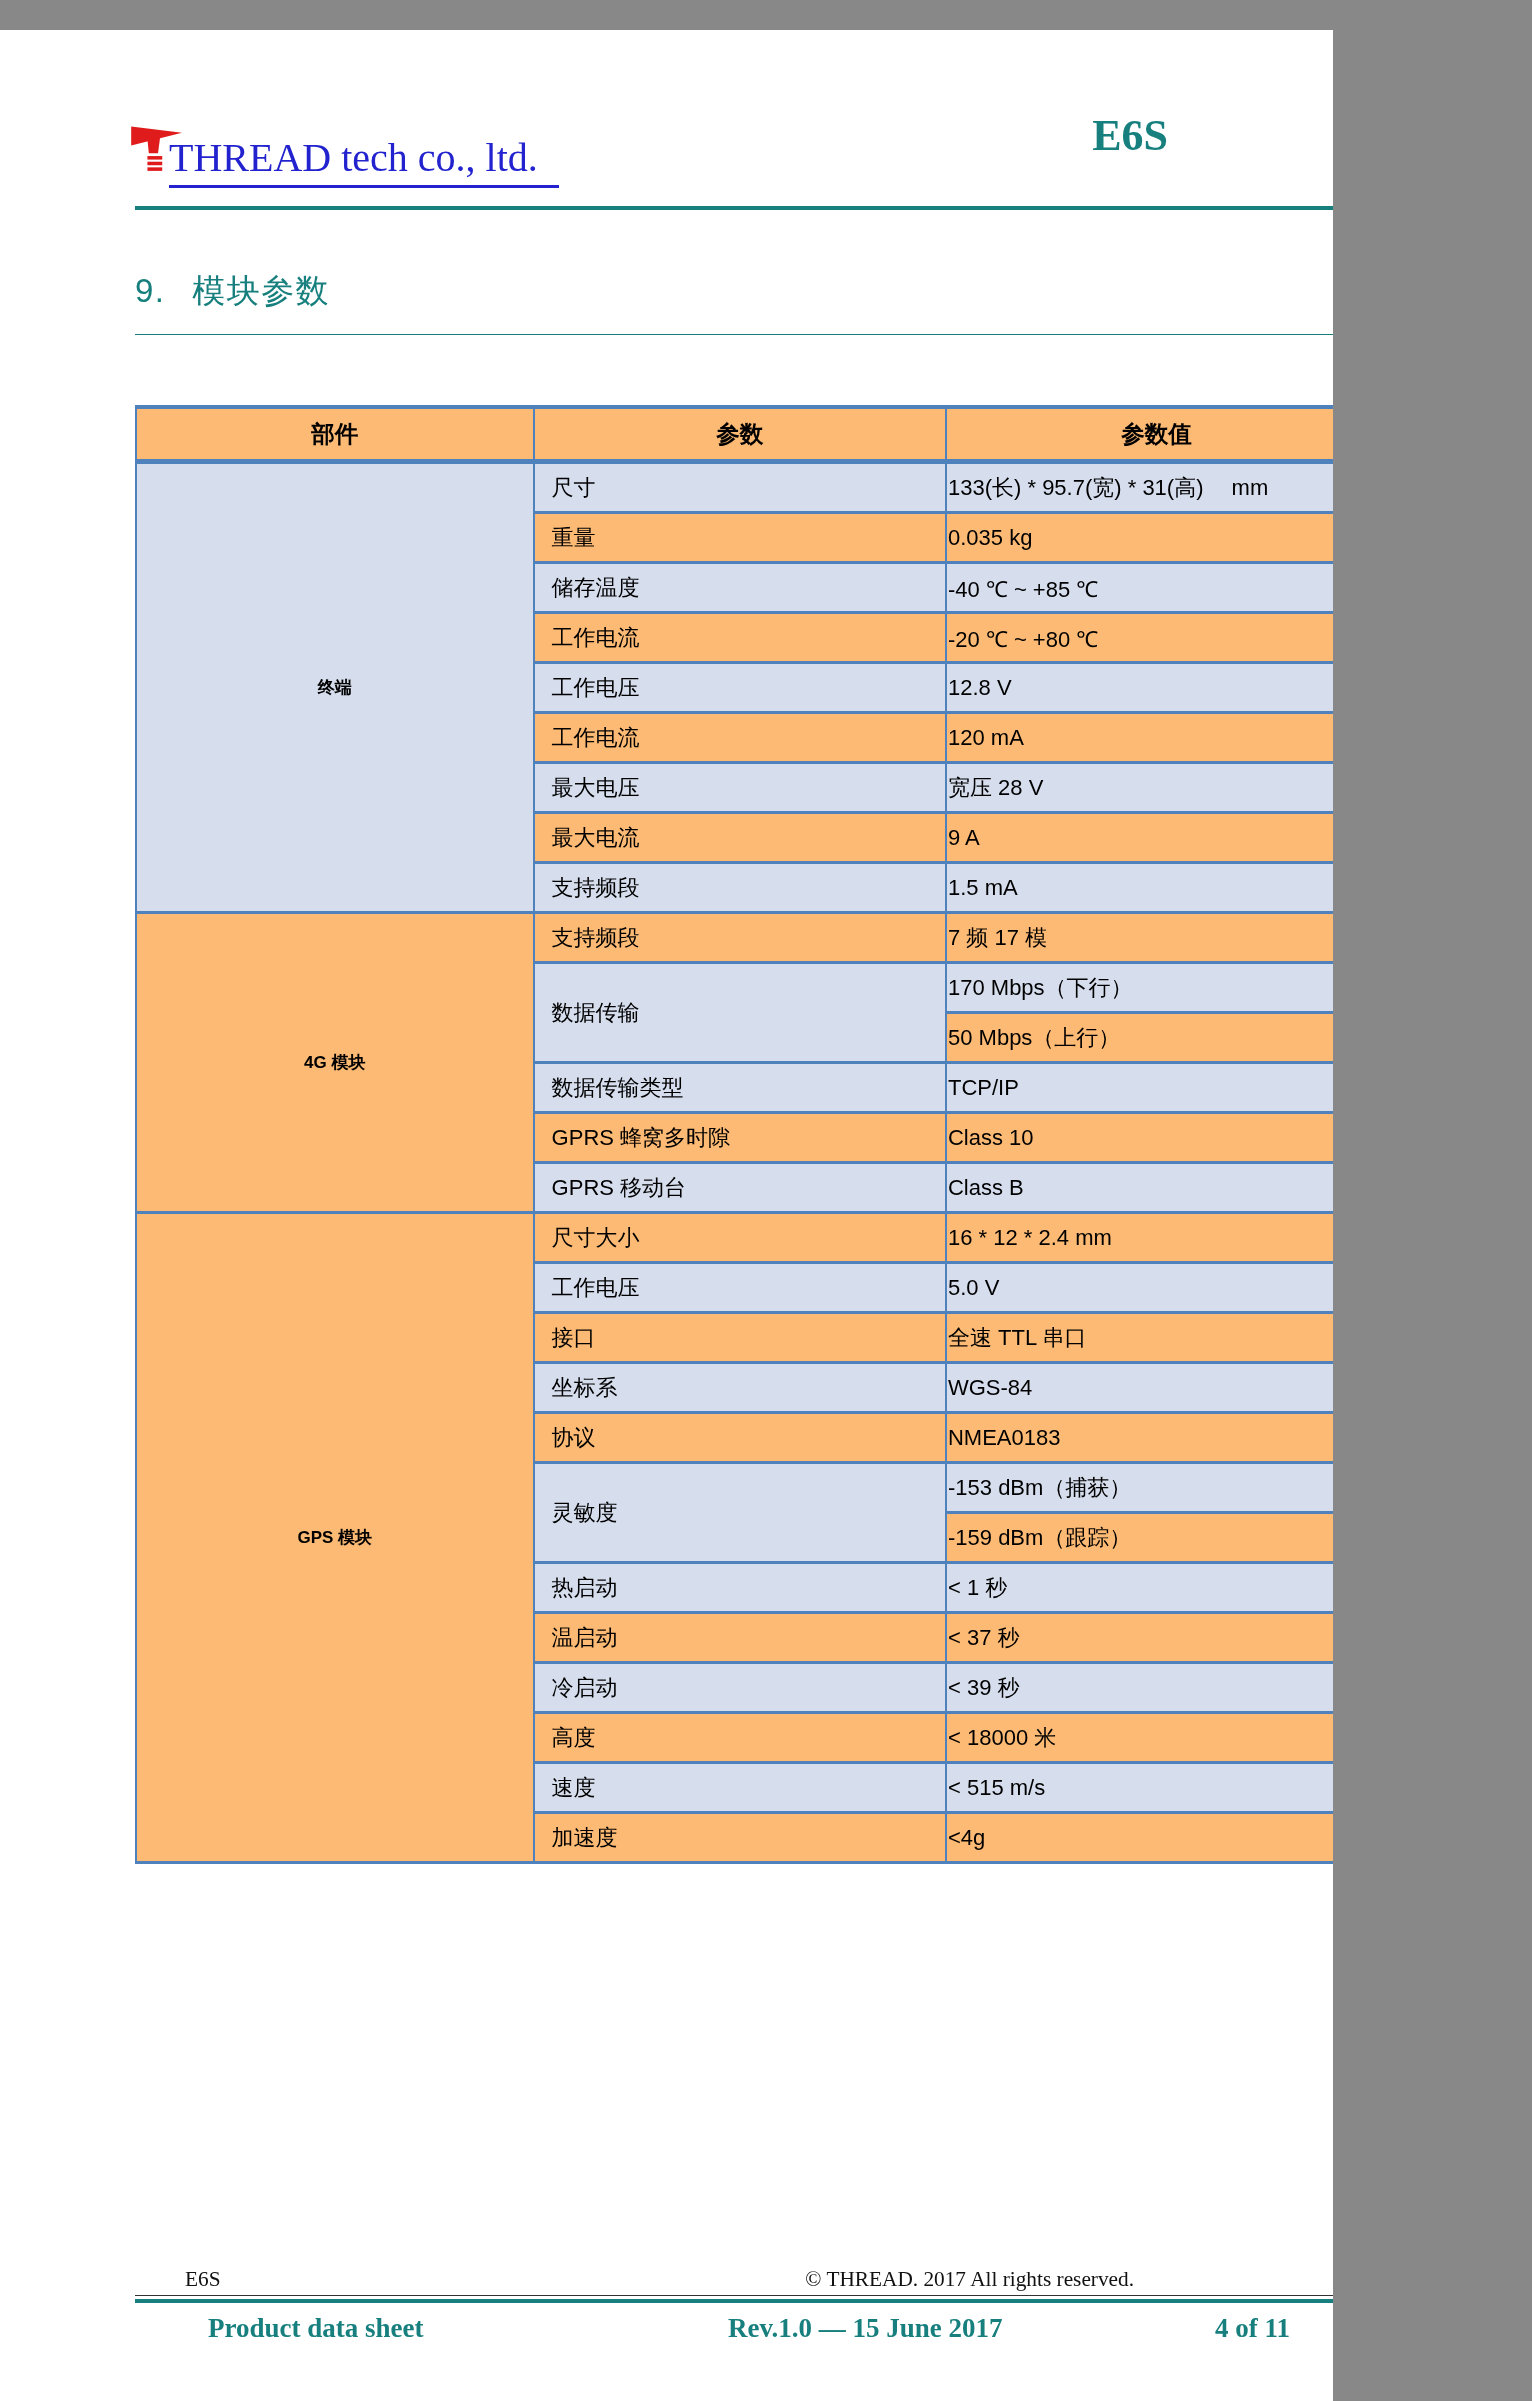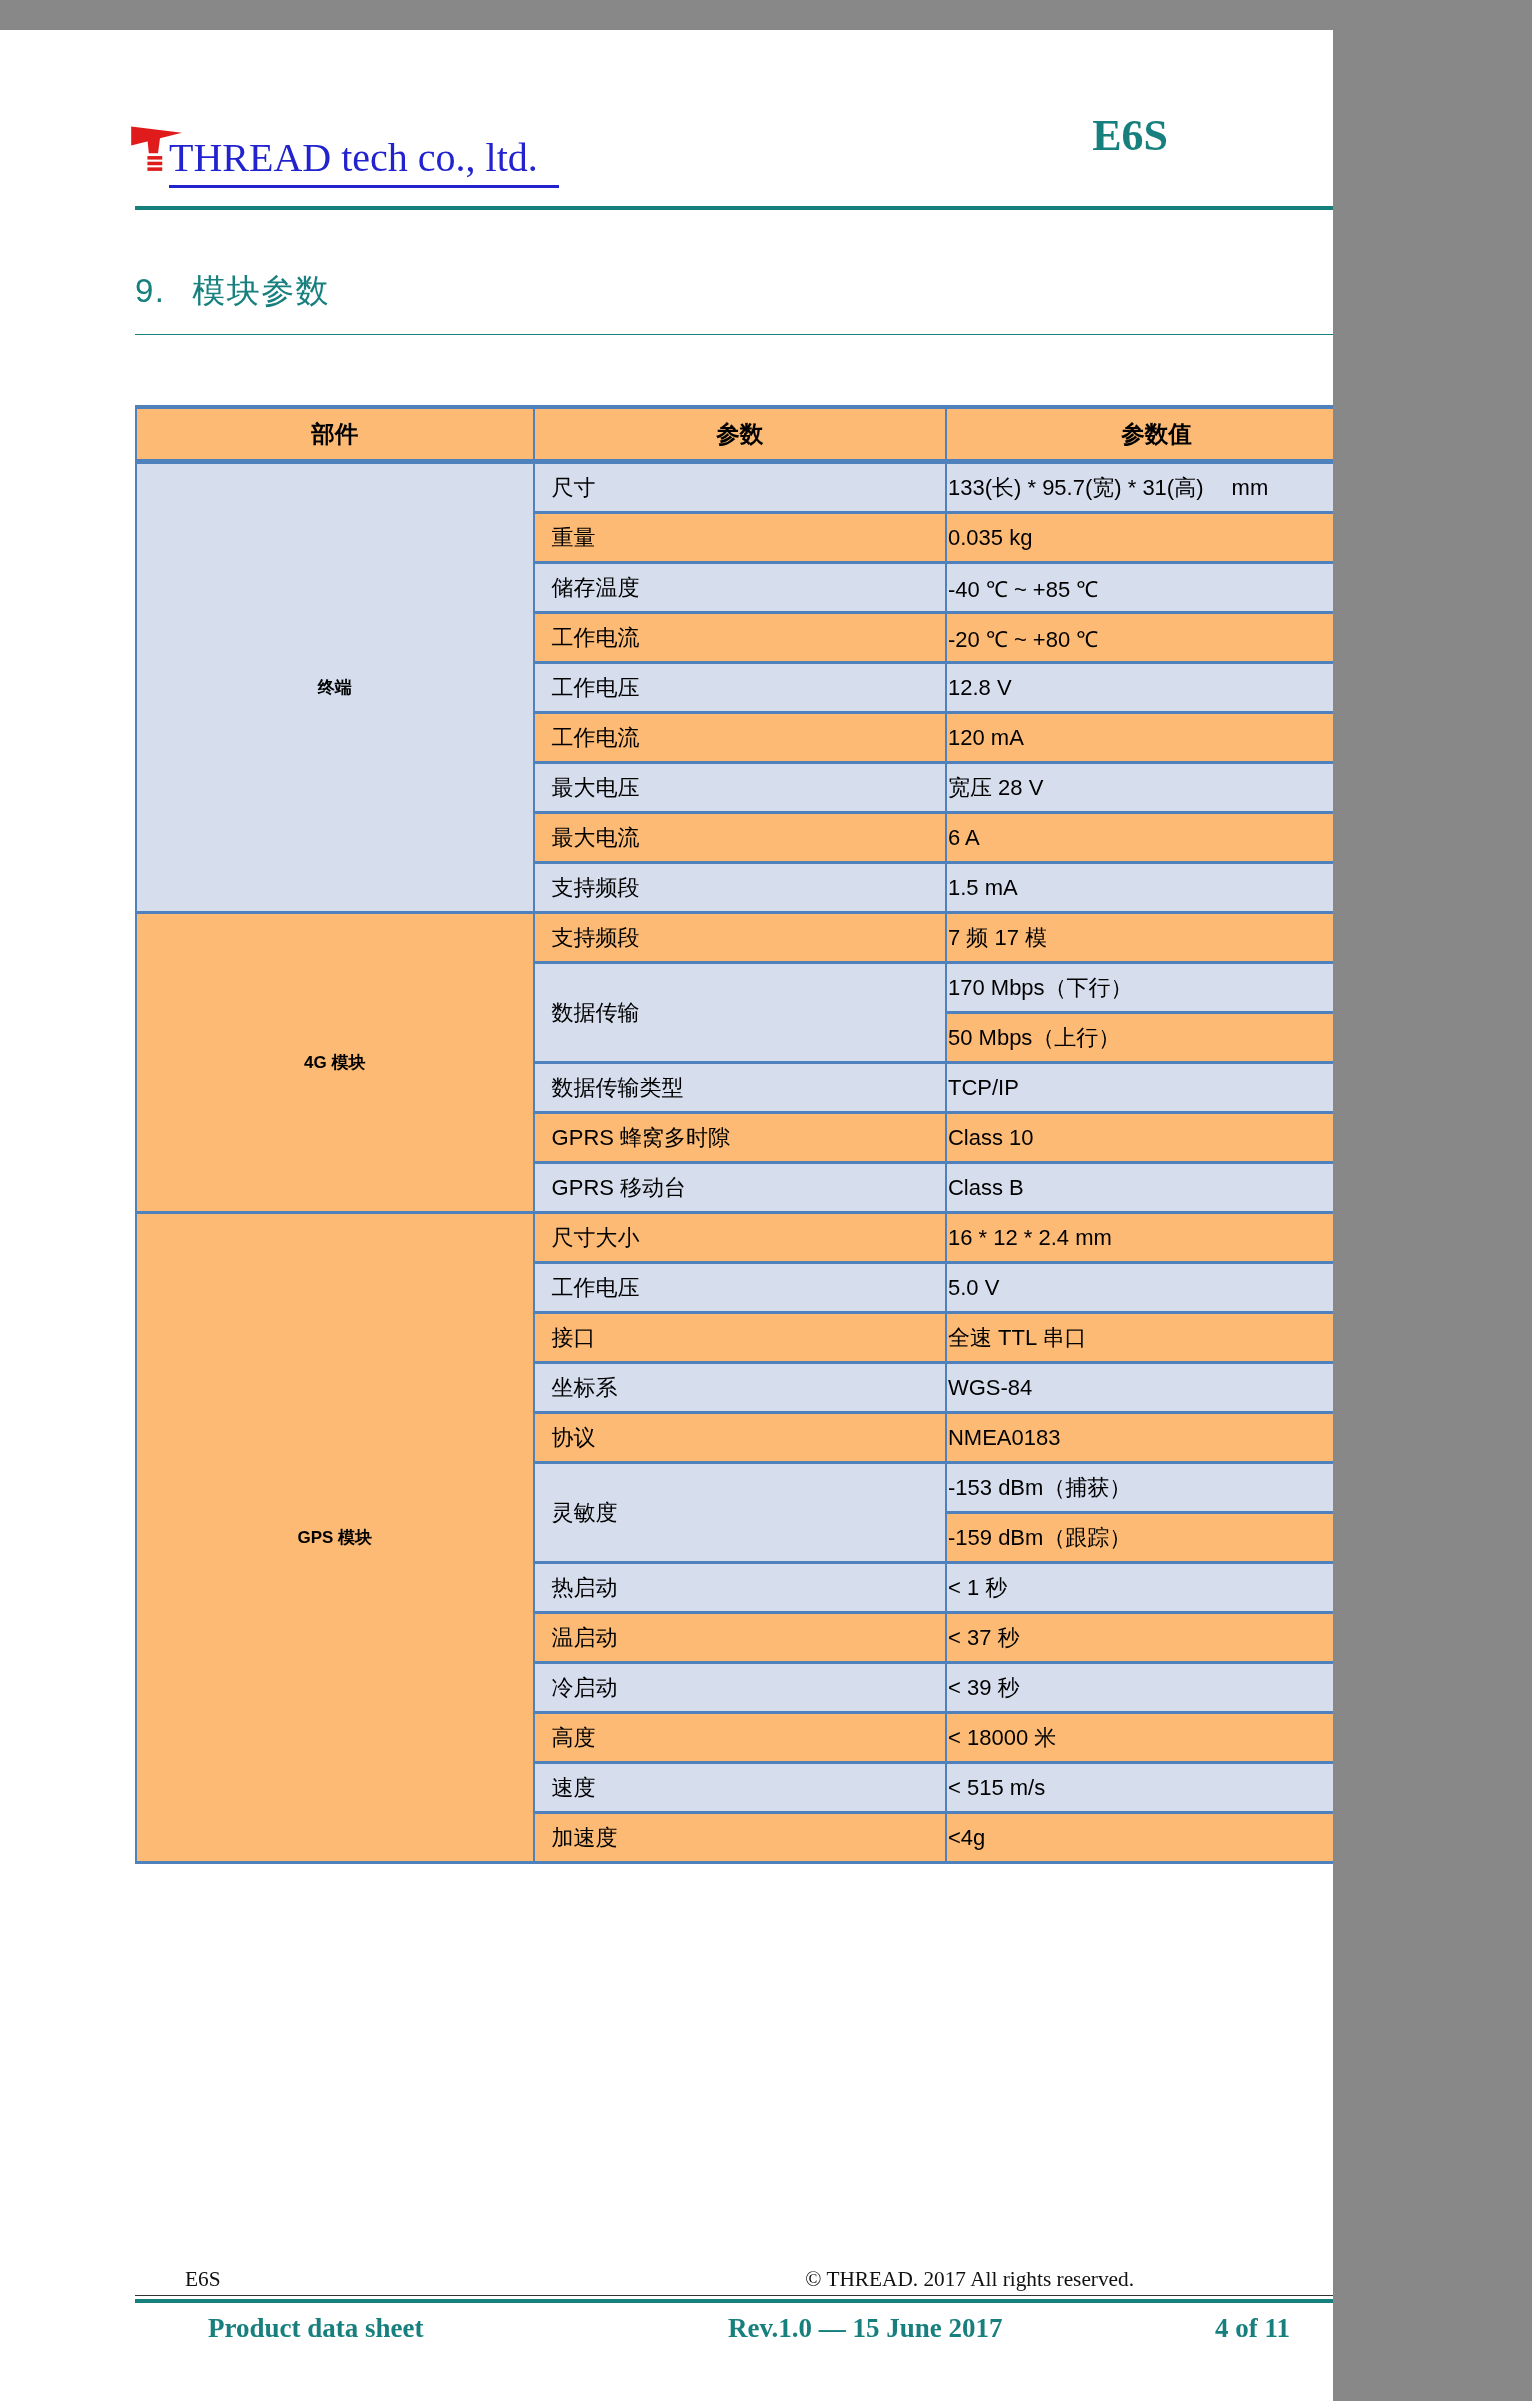--- a/index.html
+++ b/index.html
@@ -147,21 +147,21 @@
         <tr>
           <td rowspan="1" class="param">工作电流</td>
           <td class="value">120 mA</td>
         </tr>
         <tr>
           <td rowspan="1" class="param alt">最大电压</td>
           <td class="value alt">宽压 28 V</td>
         </tr>
         <tr>
           <td rowspan="1" class="param">最大电流</td>
-          <td class="value">6 A</td>
+          <td class="value">9 A</td>
         </tr>
         <tr>
           <td rowspan="1" class="param alt">支持频段</td>
           <td class="value alt">1.5 mA</td>
         </tr>
         <tr>
           <td rowspan="6" class="comp">4G 模块</td>
           <td rowspan="1" class="param">支持频段</td>
           <td class="value">7 频 17 模</td>
         </tr>

